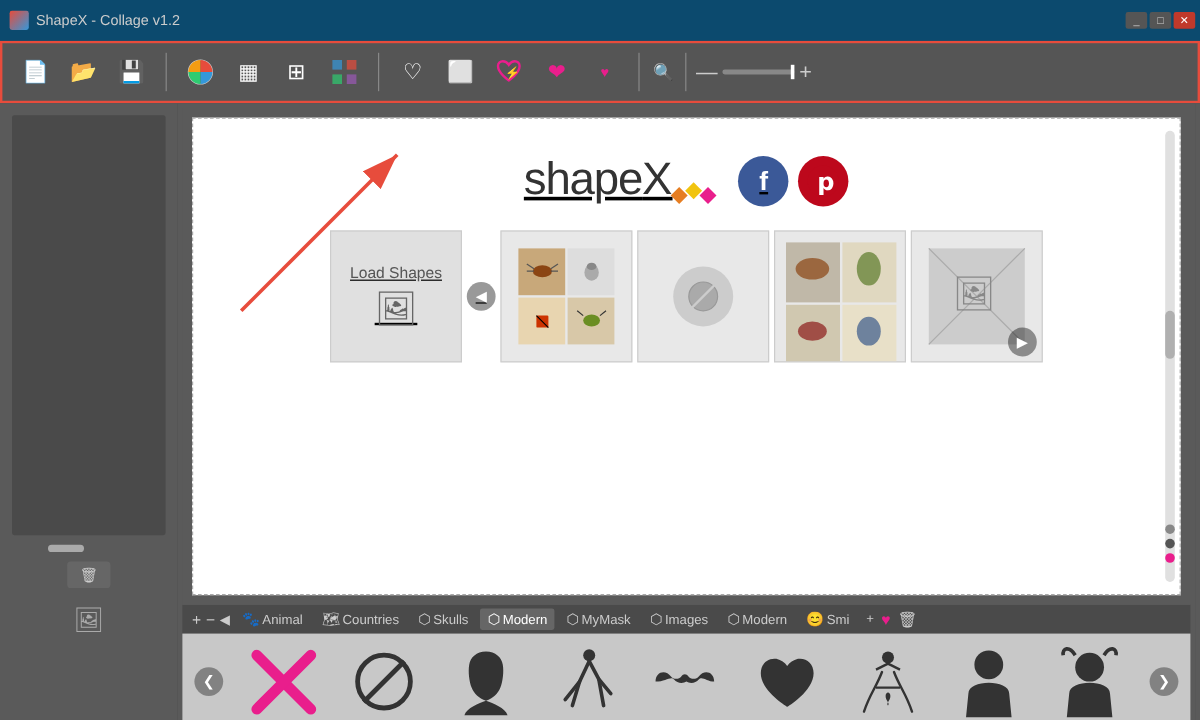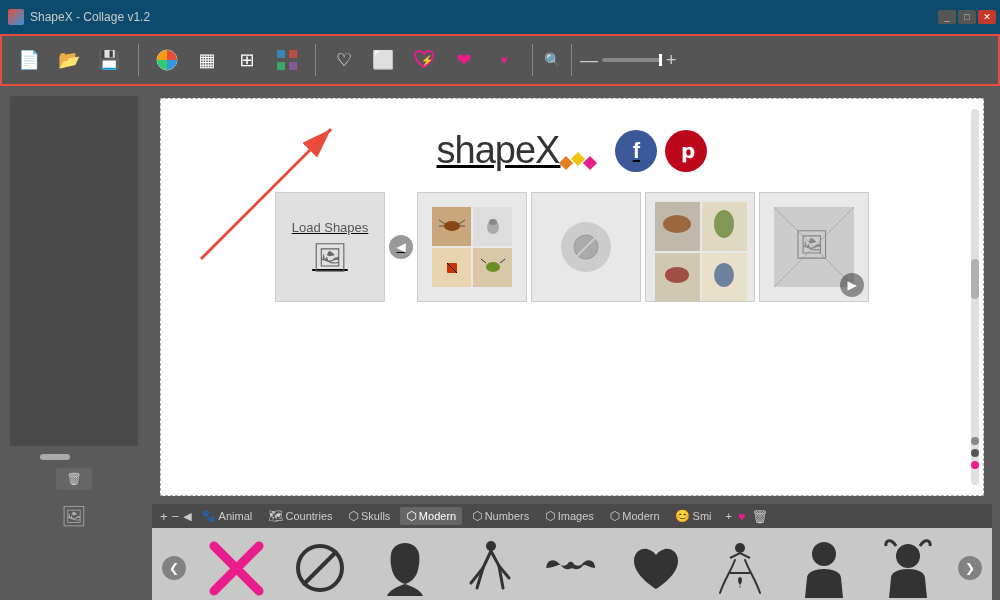--- a/index.html
+++ b/index.html
@@ -545,21 +545,21 @@
     </div>
 
     <div class="mask-tabs">
       <span style="color:#ccc;cursor:pointer;font-size:13px;">+</span>
       <span style="color:#ccc;cursor:pointer;font-size:13px;">−</span>
       <span style="color:#ccc;cursor:pointer;font-size:11px;">◀</span>
       <div class="mask-tab"><span class="mask-tab-icon">🐾</span><span>Animal</span></div>
       <div class="mask-tab"><span class="mask-tab-icon">🗺</span><span>Countries</span></div>
       <div class="mask-tab"><span class="mask-tab-icon">⬡</span><span>Skulls</span></div>
       <div class="mask-tab active"><span class="mask-tab-icon">⬡</span><span>Modern</span></div>
-      <div class="mask-tab"><span class="mask-tab-icon">⬡</span><span>Numbers</span></div>
+      <div class="mask-tab"><span class="mask-tab-icon">⬡</span><span>MyMask</span></div>
       <div class="mask-tab"><span class="mask-tab-icon">⬡</span><span>Images</span></div>
       <div class="mask-tab"><span class="mask-tab-icon">⬡</span><span>Modern</span></div>
       <div class="mask-tab"><span class="mask-tab-icon">😊</span><span>Smi</span></div>
       <span style="color:#ccc;cursor:pointer;font-size:11px;margin-left:4px;">+</span>
       <span style="color:#e91e8c;cursor:pointer;font-size:13px;margin-left:2px;">♥</span>
       <span style="color:#ccc;cursor:pointer;font-size:13px;margin-left:2px;">🗑</span>
     </div>
 
     <div class="shape-strip">
       <div class="shape-nav-btn">❮</div>

